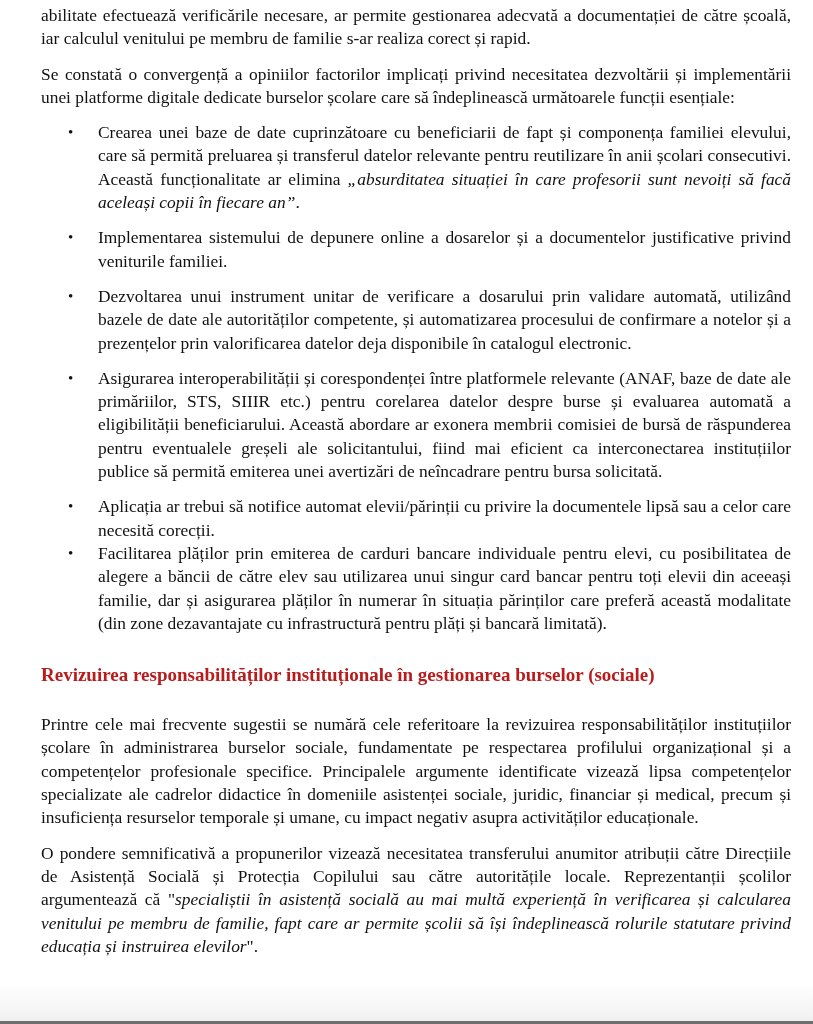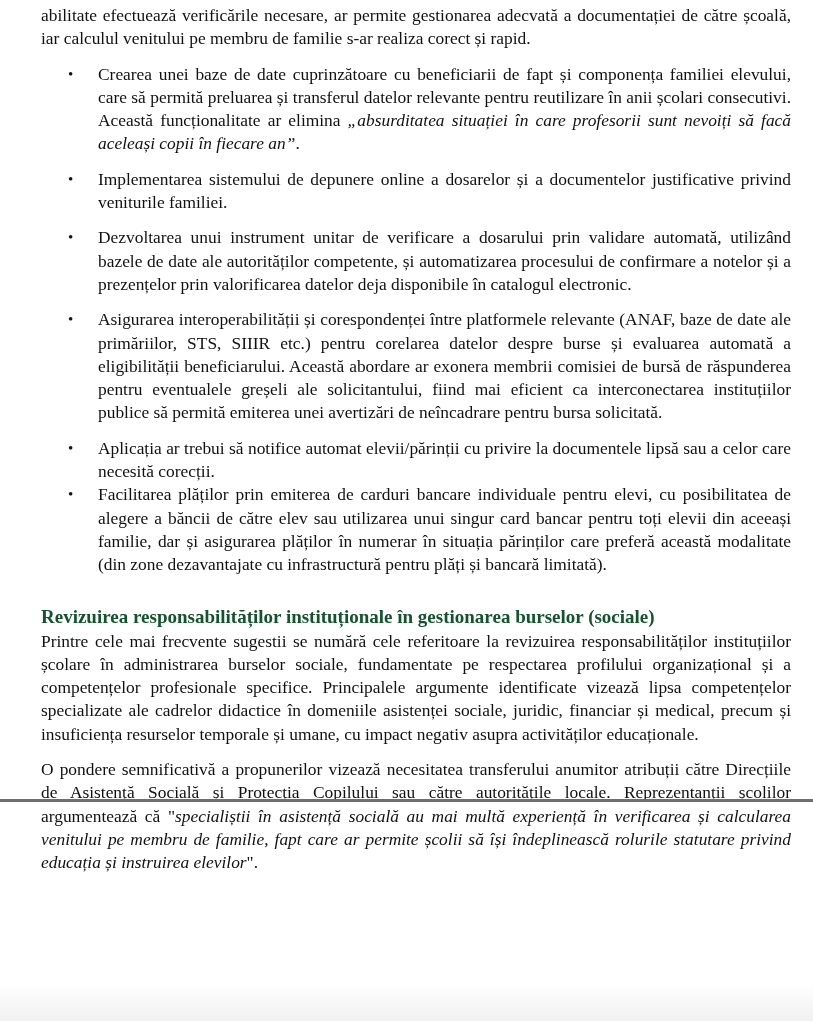--- a/index.html
+++ b/index.html
@@ -6,21 +6,21 @@
       margin: 0;
       padding: 0;
       width: 813px;
       height: 1024px;
       overflow: hidden;
       background: #ffffff;
     }
     .page {
       position: relative;
       width: 813px;
-      height: 802px;
+      height: 1024px;
       background: #ffffff;
       color: #111111;
       font-family: "Liberation Serif", "DejaVu Serif", serif;
       font-size: 17.4px;
       line-height: 23.3px;
     }
     .content {
       position: absolute;
       left: 41px;
       top: 4px;
@@ -46,22 +46,22 @@
       position: absolute;
       left: 27px;
       top: 0;
       font-size: 15px;
     }
     .em { font-style: italic; }
     h2.section-heading {
       font-family: "Liberation Serif", "DejaVu Serif", serif;
       font-size: 19px;
       font-weight: bold;
-      color: #14532d;
-      margin: 28px 0 1px 0;
+      color: #b91c1c;
+      margin: 28px 0 26px 0;
       line-height: 24px;
     }
     .bottom-fade {
       position: absolute;
       left: 0;
       right: 0;
       top: 985px;
       height: 36px;
       background: linear-gradient(to bottom, rgba(235,235,235,0.0) 0%, rgba(228,228,228,0.55) 100%);
       pointer-events: none;
@@ -76,20 +76,21 @@
     }
   </style>
 </head>
 <body>
 
 <div class="page">
   <div class="content">
 
     <p>abilitate efectuează verificările necesare, ar permite gestionarea adecvată a documentației de către școală, iar calculul venitului pe membru de familie s-ar realiza corect și rapid.</p>
 
+    <p>Se constată o convergență a opiniilor factorilor implicați privind necesitatea dezvoltării și implementării unei platforme digitale dedicate burselor școlare care să îndeplinească următoarele funcții esențiale:</p>
 
     <ul class="bullets">
       <li>
         <span class="bullet">•</span>
         <span>Crearea unei baze de date cuprinzătoare cu beneficiarii de fapt și componența familiei elevului, care să permită preluarea și transferul datelor relevante pentru reutilizare în anii școlari consecutivi. Această funcționalitate ar elimina </span><span class="em">„absurditatea situației în care profesorii sunt nevoiți să facă aceleași copii în fiecare an”</span><span>.</span>
       </li>
       <li>
         <span class="bullet">•</span>
         <span>Implementarea sistemului de depunere online a dosarelor și a documentelor justificative privind veniturile familiei.</span>
       </li>

